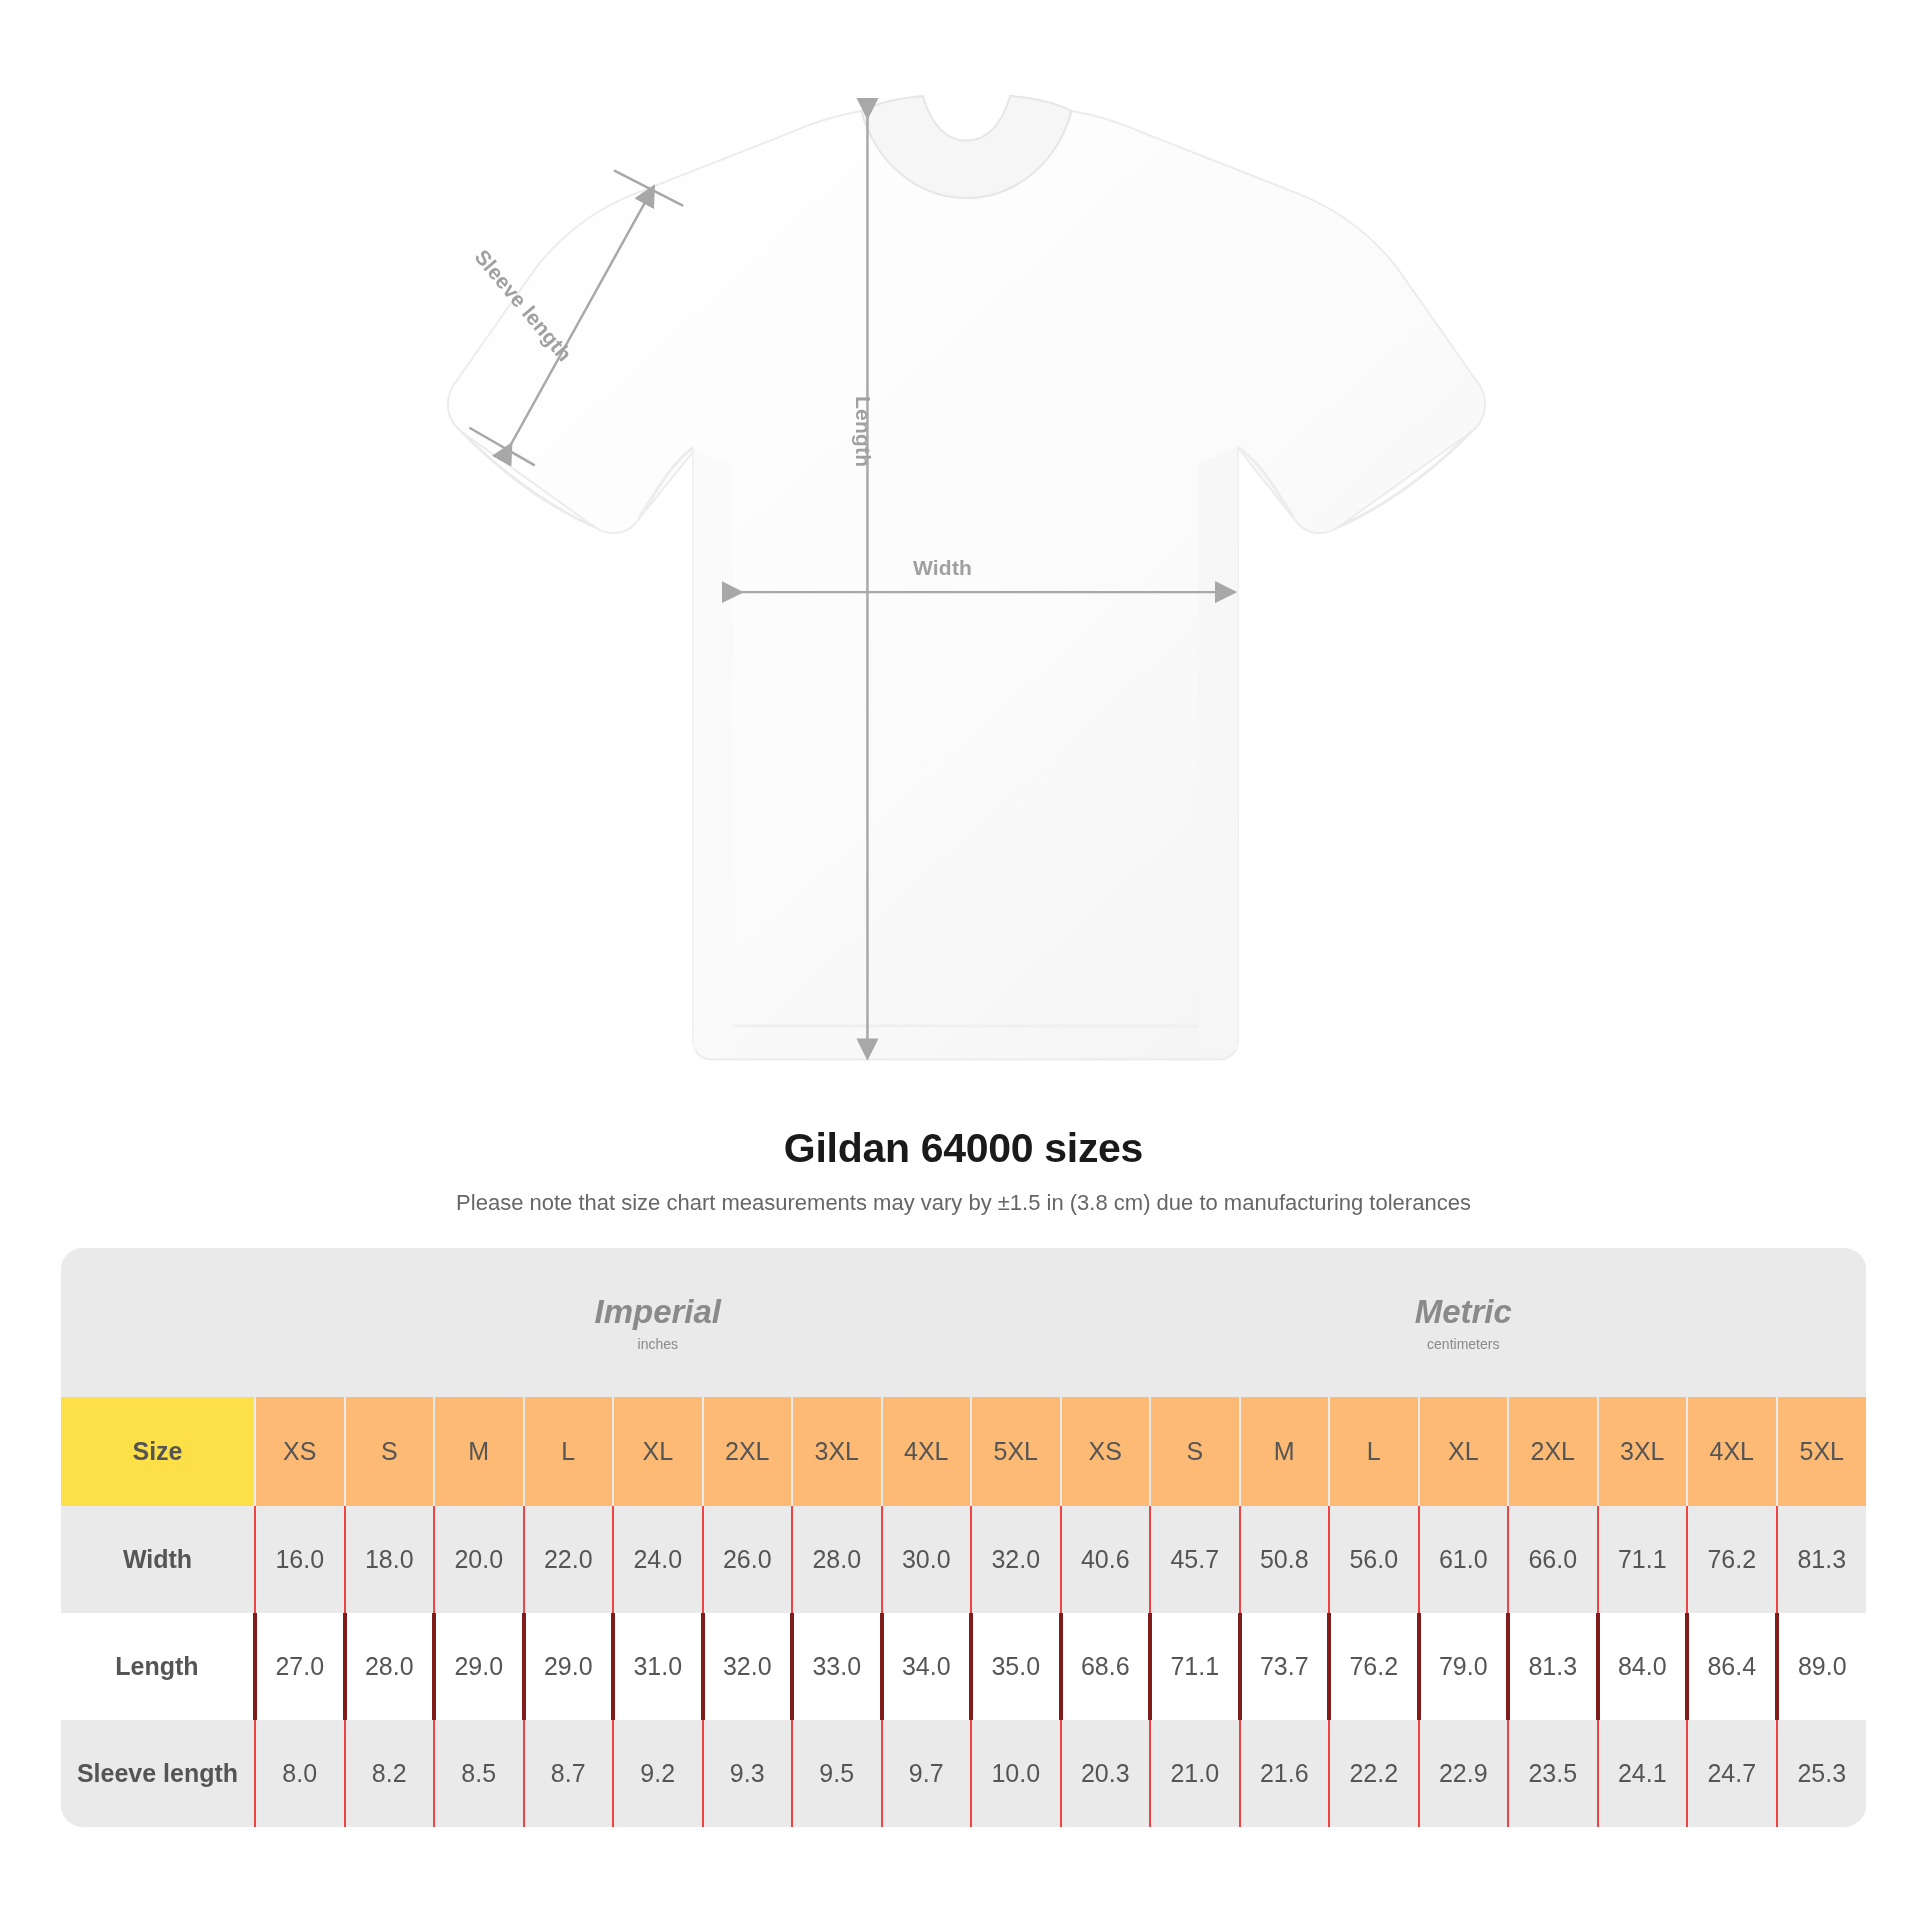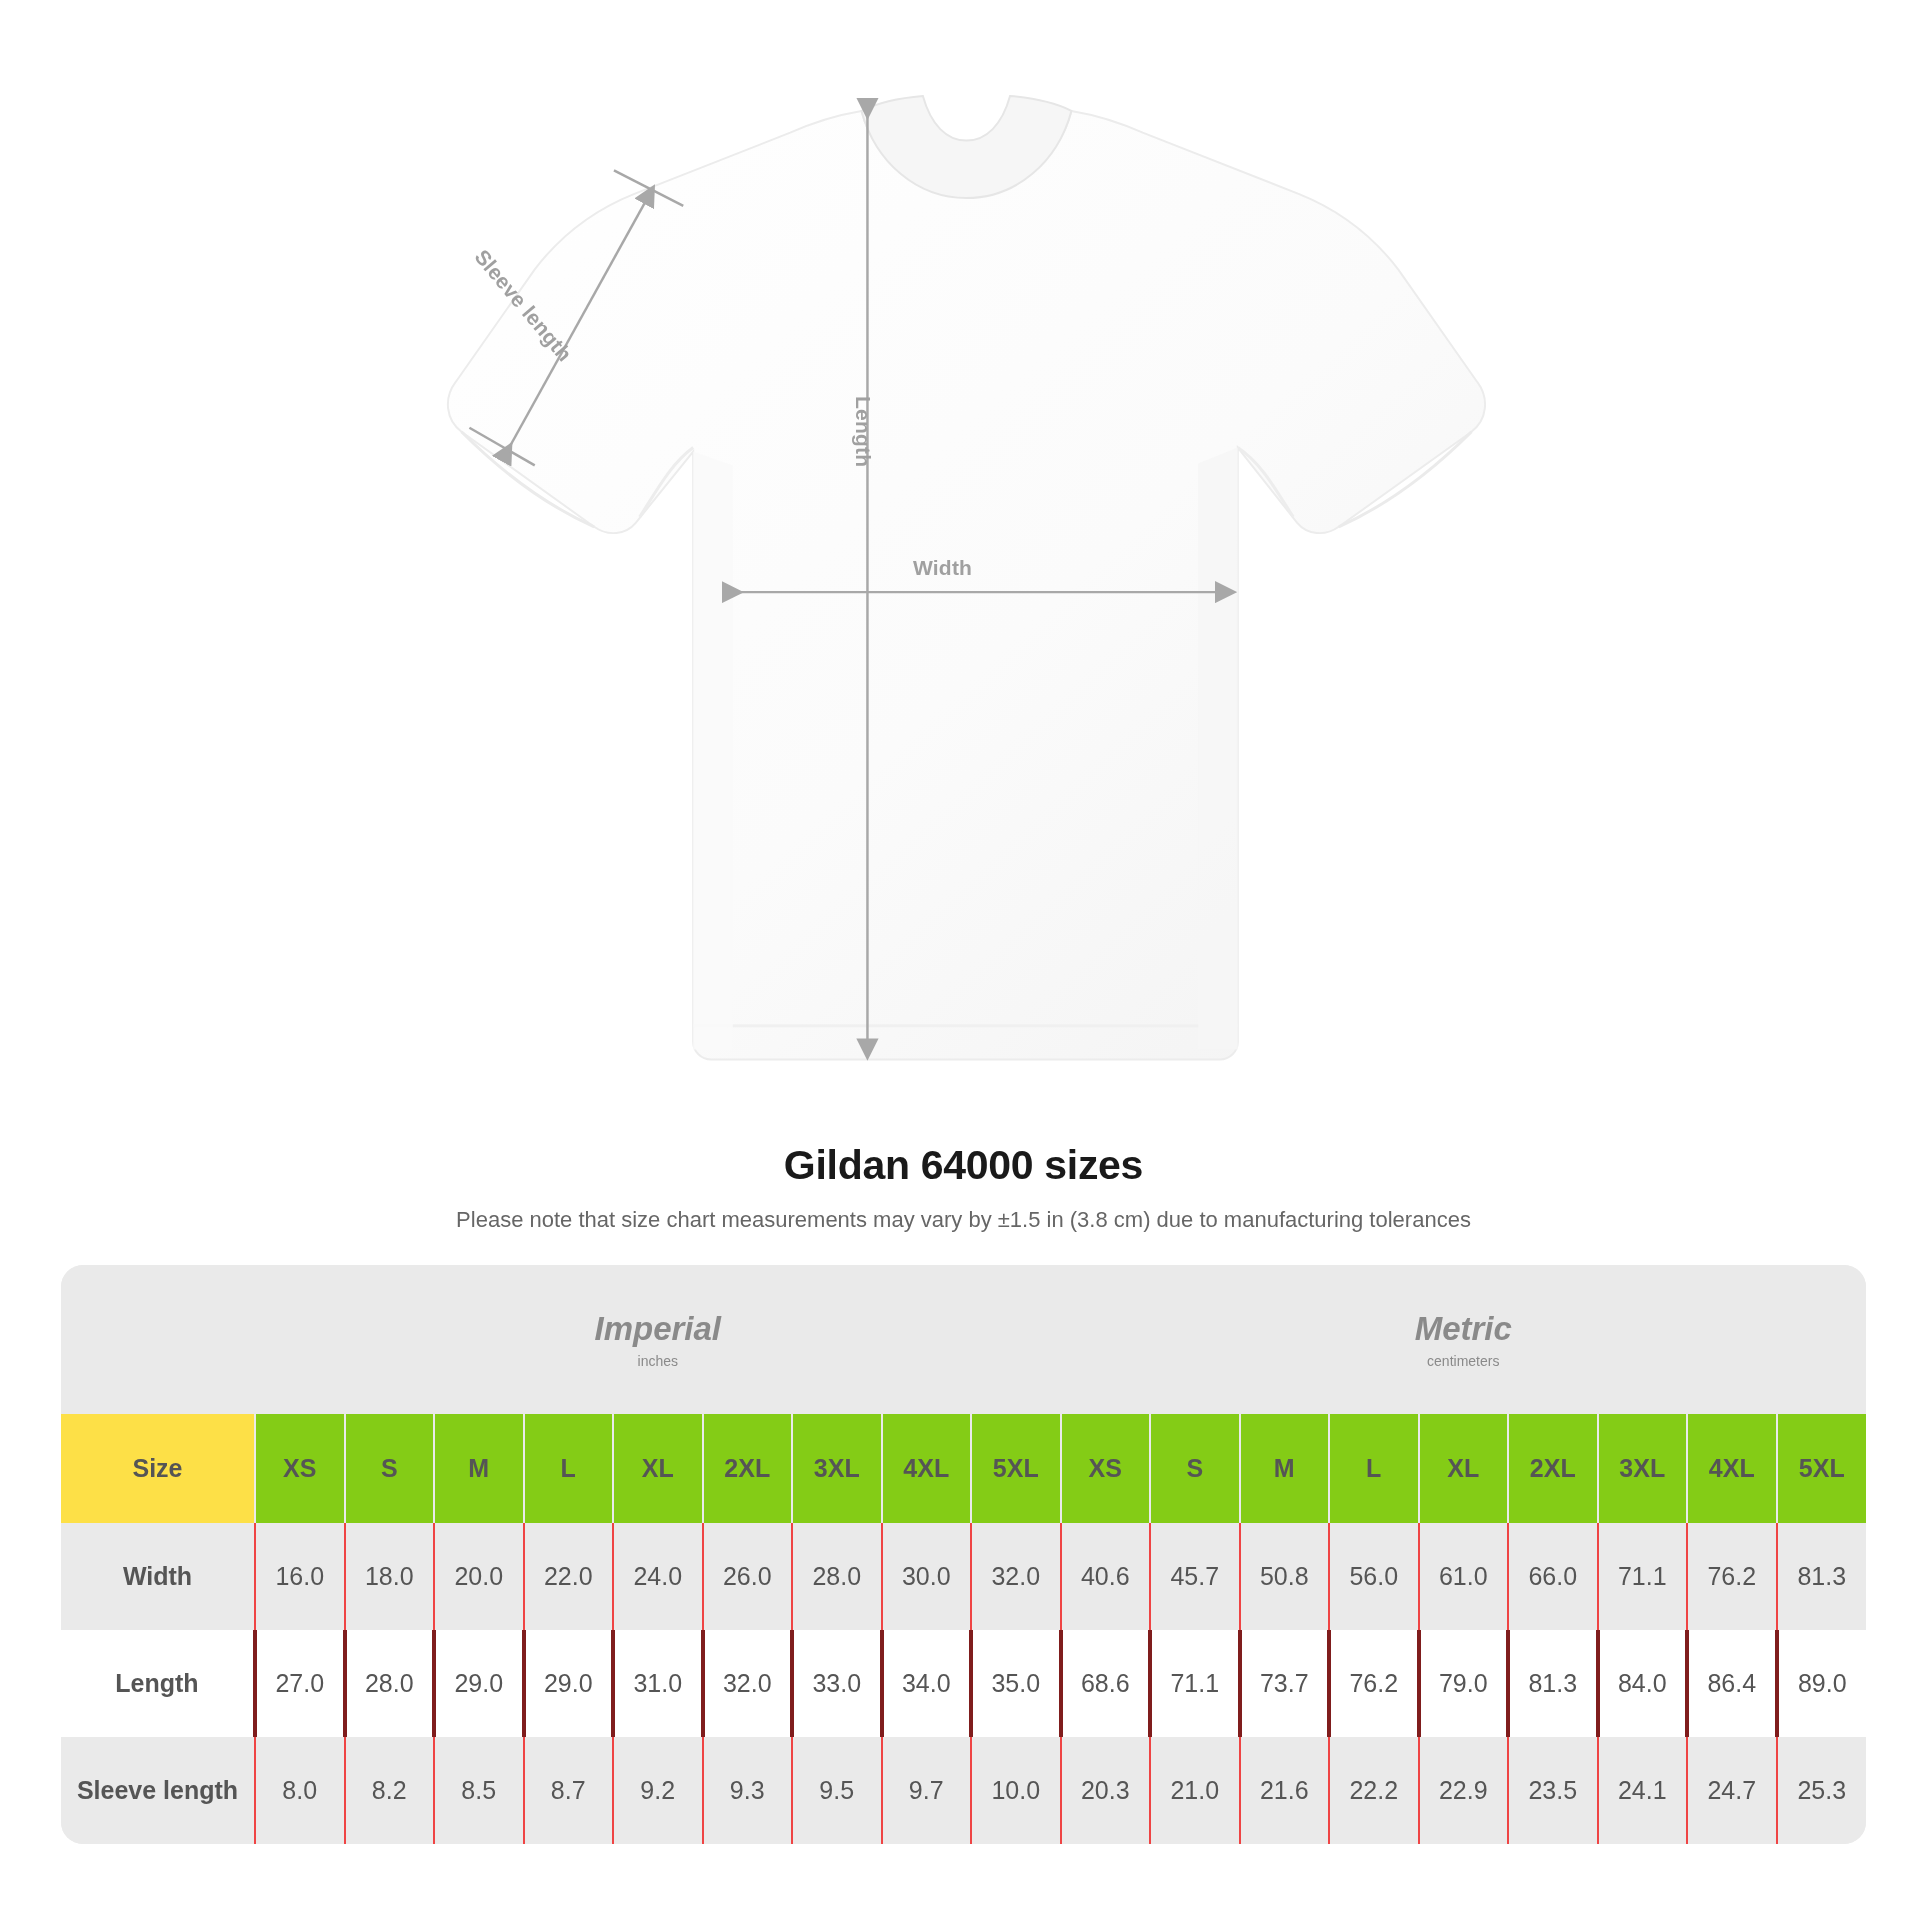--- a/index.html
+++ b/index.html
@@ -51,21 +51,21 @@
   .dim-label.sleeve-label {
     left: 488px;
     top: 245px;
     transform: rotate(50deg);
     transform-origin: left top;
   }
 
   
   .title-block {
     text-align: center;
-    margin-top: 33px;
+    margin-top: 16px;
   }
   .chart-title {
     font-size: 41px;
     font-weight: bold;
     color: #1a1a1a;
     letter-spacing: -0.3px;
   }
   .chart-note {
     margin-top: 18px;
     font-size: 22px;
@@ -105,22 +105,22 @@
     line-height: 1.15;
   }
   .unit-sub {
     font-size: 14px;
     color: #8a8a8a;
     margin-top: 6px;
   }
   
   .size-row td {
     height: 109px;
-    background: #84cc16;
-    font-weight: bold;
+    background: #fdba74;
+    font-weight: normal;
     color: #6e6e6e;
     font-size: 26px;
   }
   .size-row td.rowhead {
     background: #fde047;
   }
   .data-row td {
     height: 107px;
     font-size: 26px;
     color: #555555;

